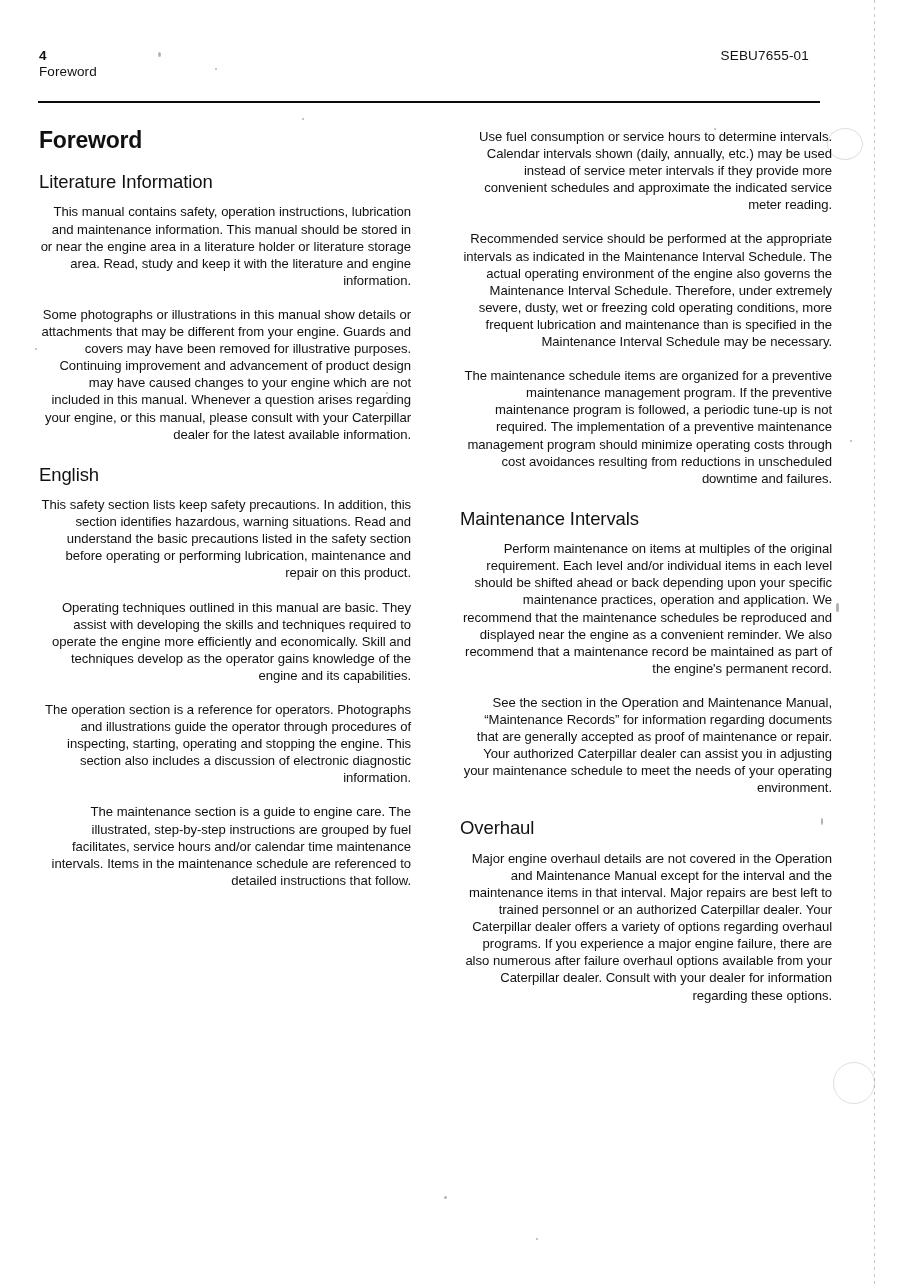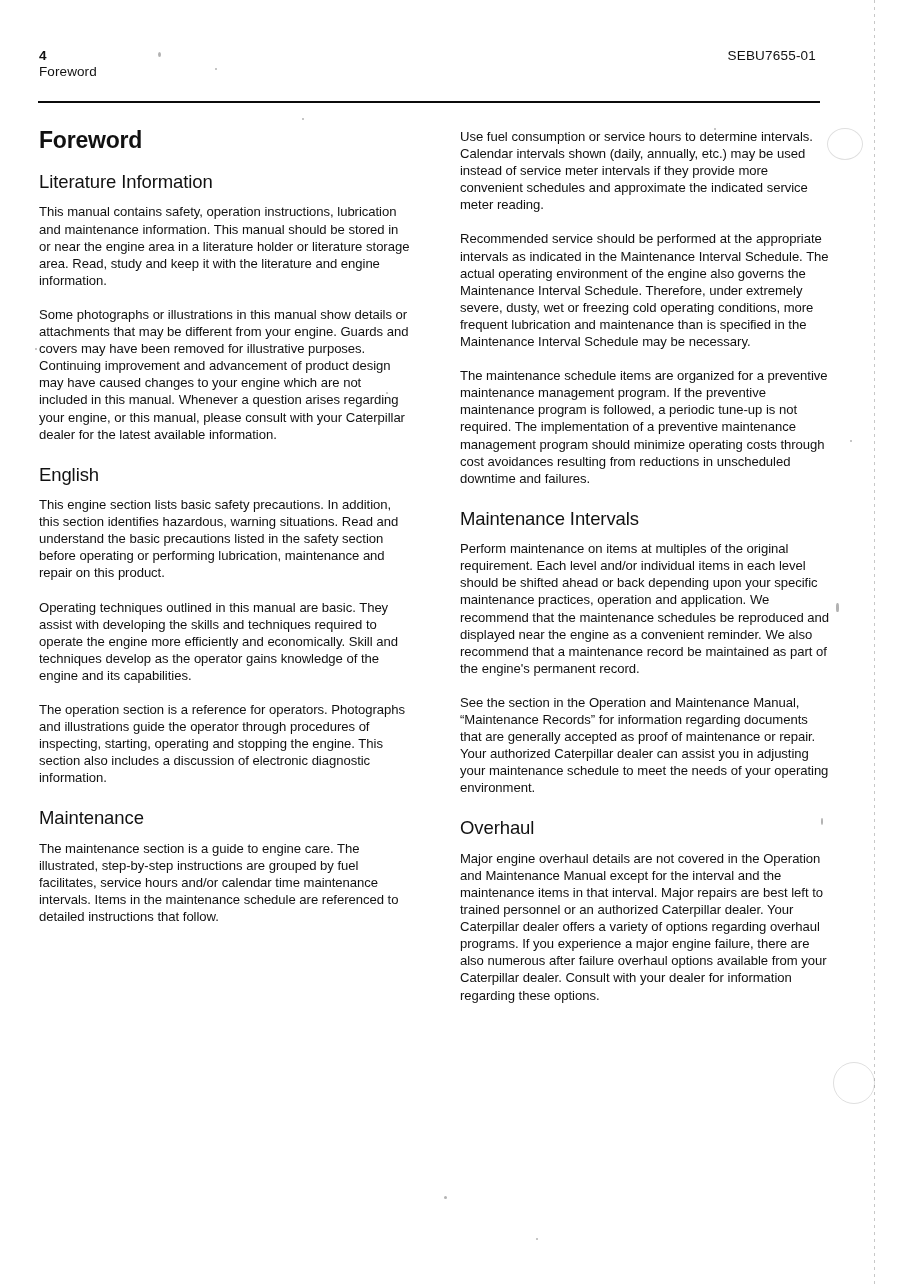--- a/index.html
+++ b/index.html
@@ -42,21 +42,21 @@
   }
   .rh-section {
     display: block;
     font-size: 13.5px;
     font-weight: normal;
     letter-spacing: 0.1px;
     margin-top: 1px;
   }
   .rh-right {
     position: absolute;
-    right: 4px;
+    right: 11px;
     top: 0;
     font-size: 13.5px;
     letter-spacing: 0.2px;
     white-space: nowrap;
   }
 
   .head-rule {
     position: absolute;
     left: 38px;
     top: 101px;
@@ -95,21 +95,21 @@
     margin: 22px 0 11px 0;
     line-height: 1.1;
   }
   h2.section-title.first { margin-top: 0; }
 
   p.body-text {
     font-size: 13.1px;
     line-height: 17.1px;
     margin: 0 0 17px 0;
     letter-spacing: -0.05px;
-    text-align: left;
+    text-align: right;
     word-spacing: 0.1px;
   }
   p.body-text:last-child { margin-bottom: 0; }
 
   
   .scan-edge {
     position: absolute;
     top: 0;
     left: 874px;
     width: 1px;
@@ -150,24 +150,23 @@
 
   <div class="columns">
 
     <div class="col col-left">
       <h1 class="doc-title">Foreword</h1>
       <div>
           <h2 class="section-title first">Literature Information</h2>
           <p class="body-text">This manual contains safety, operation instructions, lubrication and maintenance information. This manual should be stored in or near the engine area in a literature holder or literature storage area. Read, study and keep it with the literature and engine information.</p>
           <p class="body-text">Some photographs or illustrations in this manual show details or attachments that may be different from your engine. Guards and covers may have been removed for illustrative purposes. Continuing improvement and advancement of product design may have caused changes to your engine which are not included in this manual. Whenever a question arises regarding your engine, or this manual, please consult with your Caterpillar dealer for the latest available information.</p>
           <h2 class="section-title">English</h2>
-          <p class="body-text">This engine section lists basic safety precautions. In addition, this section identifies hazardous, warning situations. Read and understand the basic precautions listed in the safety section before operating or performing lubrication, maintenance and repair on this product.</p>
+          <p class="body-text">This safety section lists keep safety precautions. In addition, this section identifies hazardous, warning situations. Read and understand the basic precautions listed in the safety section before operating or performing lubrication, maintenance and repair on this product.</p>
           <p class="body-text">Operating techniques outlined in this manual are basic. They assist with developing the skills and techniques required to operate the engine more efficiently and economically. Skill and techniques develop as the operator gains knowledge of the engine and its capabilities.</p>
           <p class="body-text">The operation section is a reference for operators. Photographs and illustrations guide the operator through procedures of inspecting, starting, operating and stopping the engine. This section also includes a discussion of electronic diagnostic information.</p>
-          <h2 class="section-title">Maintenance</h2>
           <p class="body-text">The maintenance section is a guide to engine care. The illustrated, step-by-step instructions are grouped by fuel facilitates, service hours and/or calendar time maintenance intervals. Items in the maintenance schedule are referenced to detailed instructions that follow.</p>
         </div>
     </div>
 
     <div class="col col-right">
       <div>
           <p class="body-text">Use fuel consumption or service hours to determine intervals. Calendar intervals shown (daily, annually, etc.) may be used instead of service meter intervals if they provide more convenient schedules and approximate the indicated service meter reading.</p>
           <p class="body-text">Recommended service should be performed at the appropriate intervals as indicated in the Maintenance Interval Schedule. The actual operating environment of the engine also governs the Maintenance Interval Schedule. Therefore, under extremely severe, dusty, wet or freezing cold operating conditions, more frequent lubrication and maintenance than is specified in the Maintenance Interval Schedule may be necessary.</p>
           <p class="body-text">The maintenance schedule items are organized for a preventive maintenance management program. If the preventive maintenance program is followed, a periodic tune-up is not required. The implementation of a preventive maintenance management program should minimize operating costs through cost avoidances resulting from reductions in unscheduled downtime and failures.</p>
           <h2 class="section-title">Maintenance Intervals</h2>

